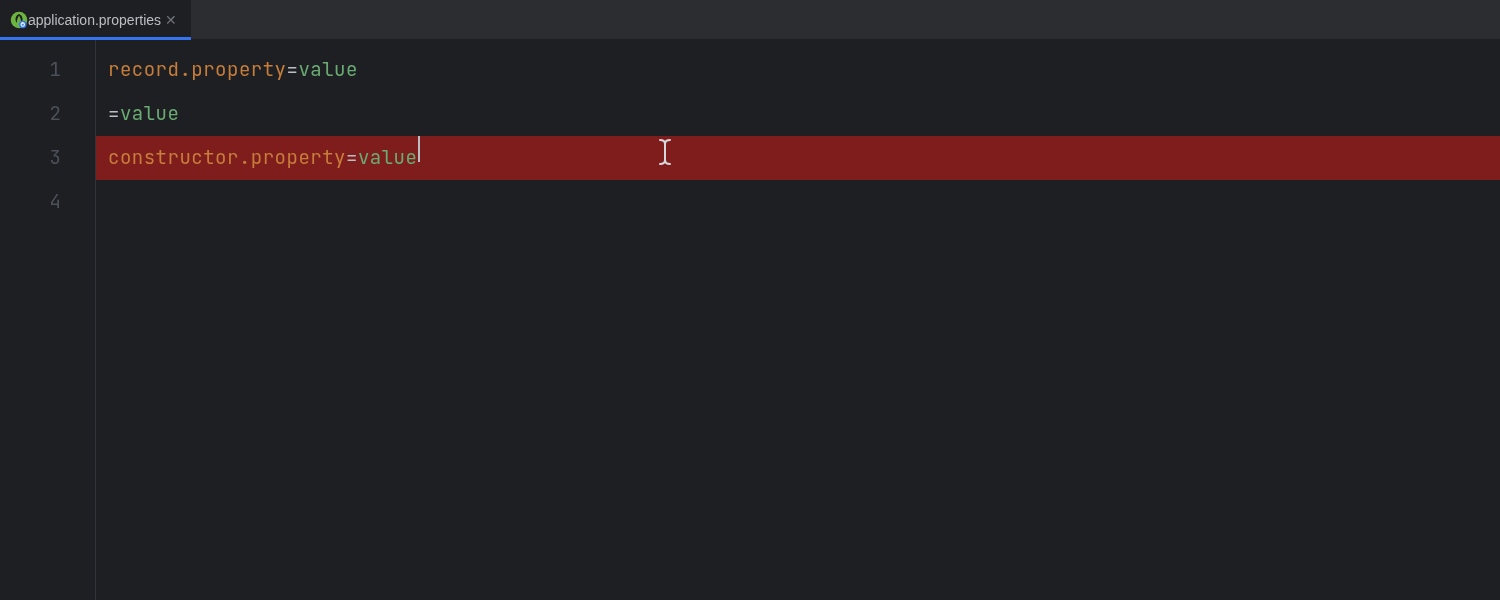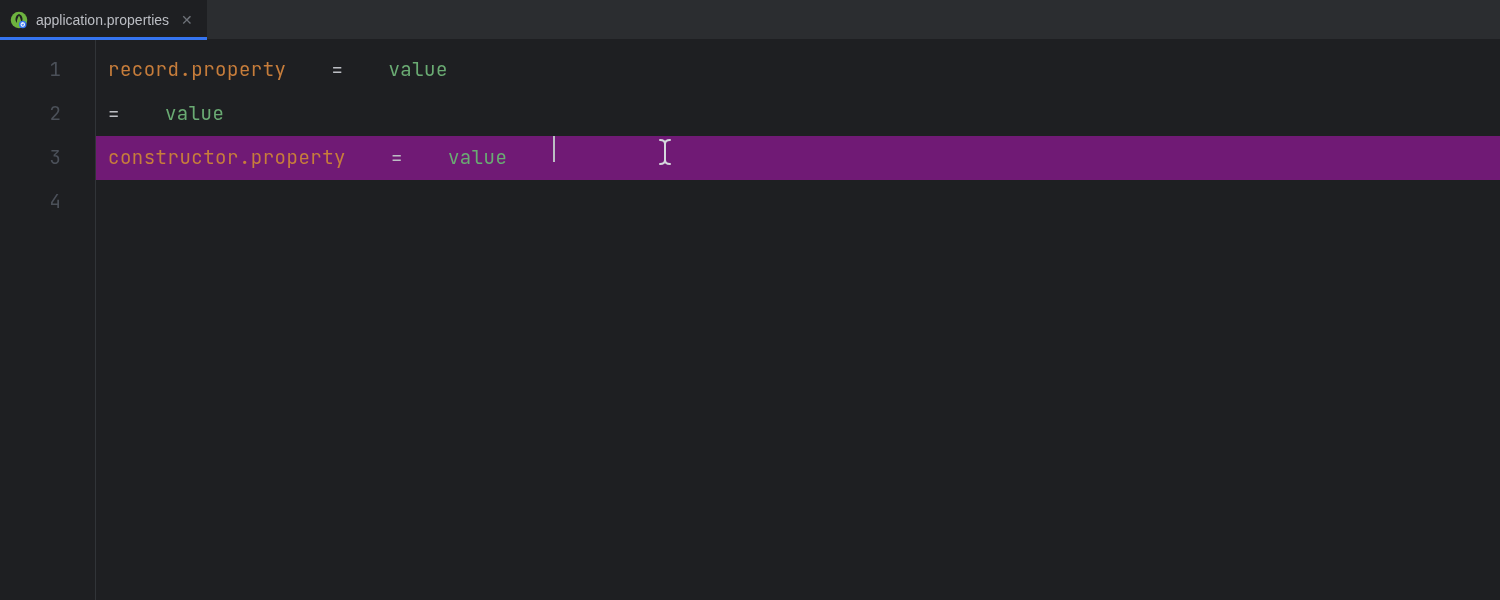--- a/index.html
+++ b/index.html
@@ -14,21 +14,20 @@
   .tabbar {
     height: 40px;
     background: #2b2d30;
     display: flex;
     align-items: stretch;
     border-bottom: 1px solid #1e1f22;
   }
   .tab {
     display: flex;
     align-items: center;
-    gap: 8px;
     padding: 0 14px 0 10px;
     background: #1e1f22;
     position: relative;
     cursor: pointer;
     font-family: -apple-system, "Segoe UI", sans-serif;
     font-size: 14px;
     color: #bcbec4;
   }
   .tab.active::after {
     content: "";
@@ -66,23 +65,22 @@
     font-size: 19px;
     line-height: 44px;
     letter-spacing: 0.5px;
     position: relative;
   }
   .line {
     padding-left: 12px;
     height: 44px;
     display: flex;
     white-space: pre;
-    gap: 45px;
   }
-  .line.current { background: #701a75; }
+  .line.current { background: #7f1d1d; }
 
   .tk-key   { color: #c77d3b; }
   .tk-eq    { color: #bcbec4; }
   .tk-val   { color: #6aab73; }
 
   .caret {
     display: inline-block;
     width: 2px;
     height: 26px;
     background: #bcbec4;

